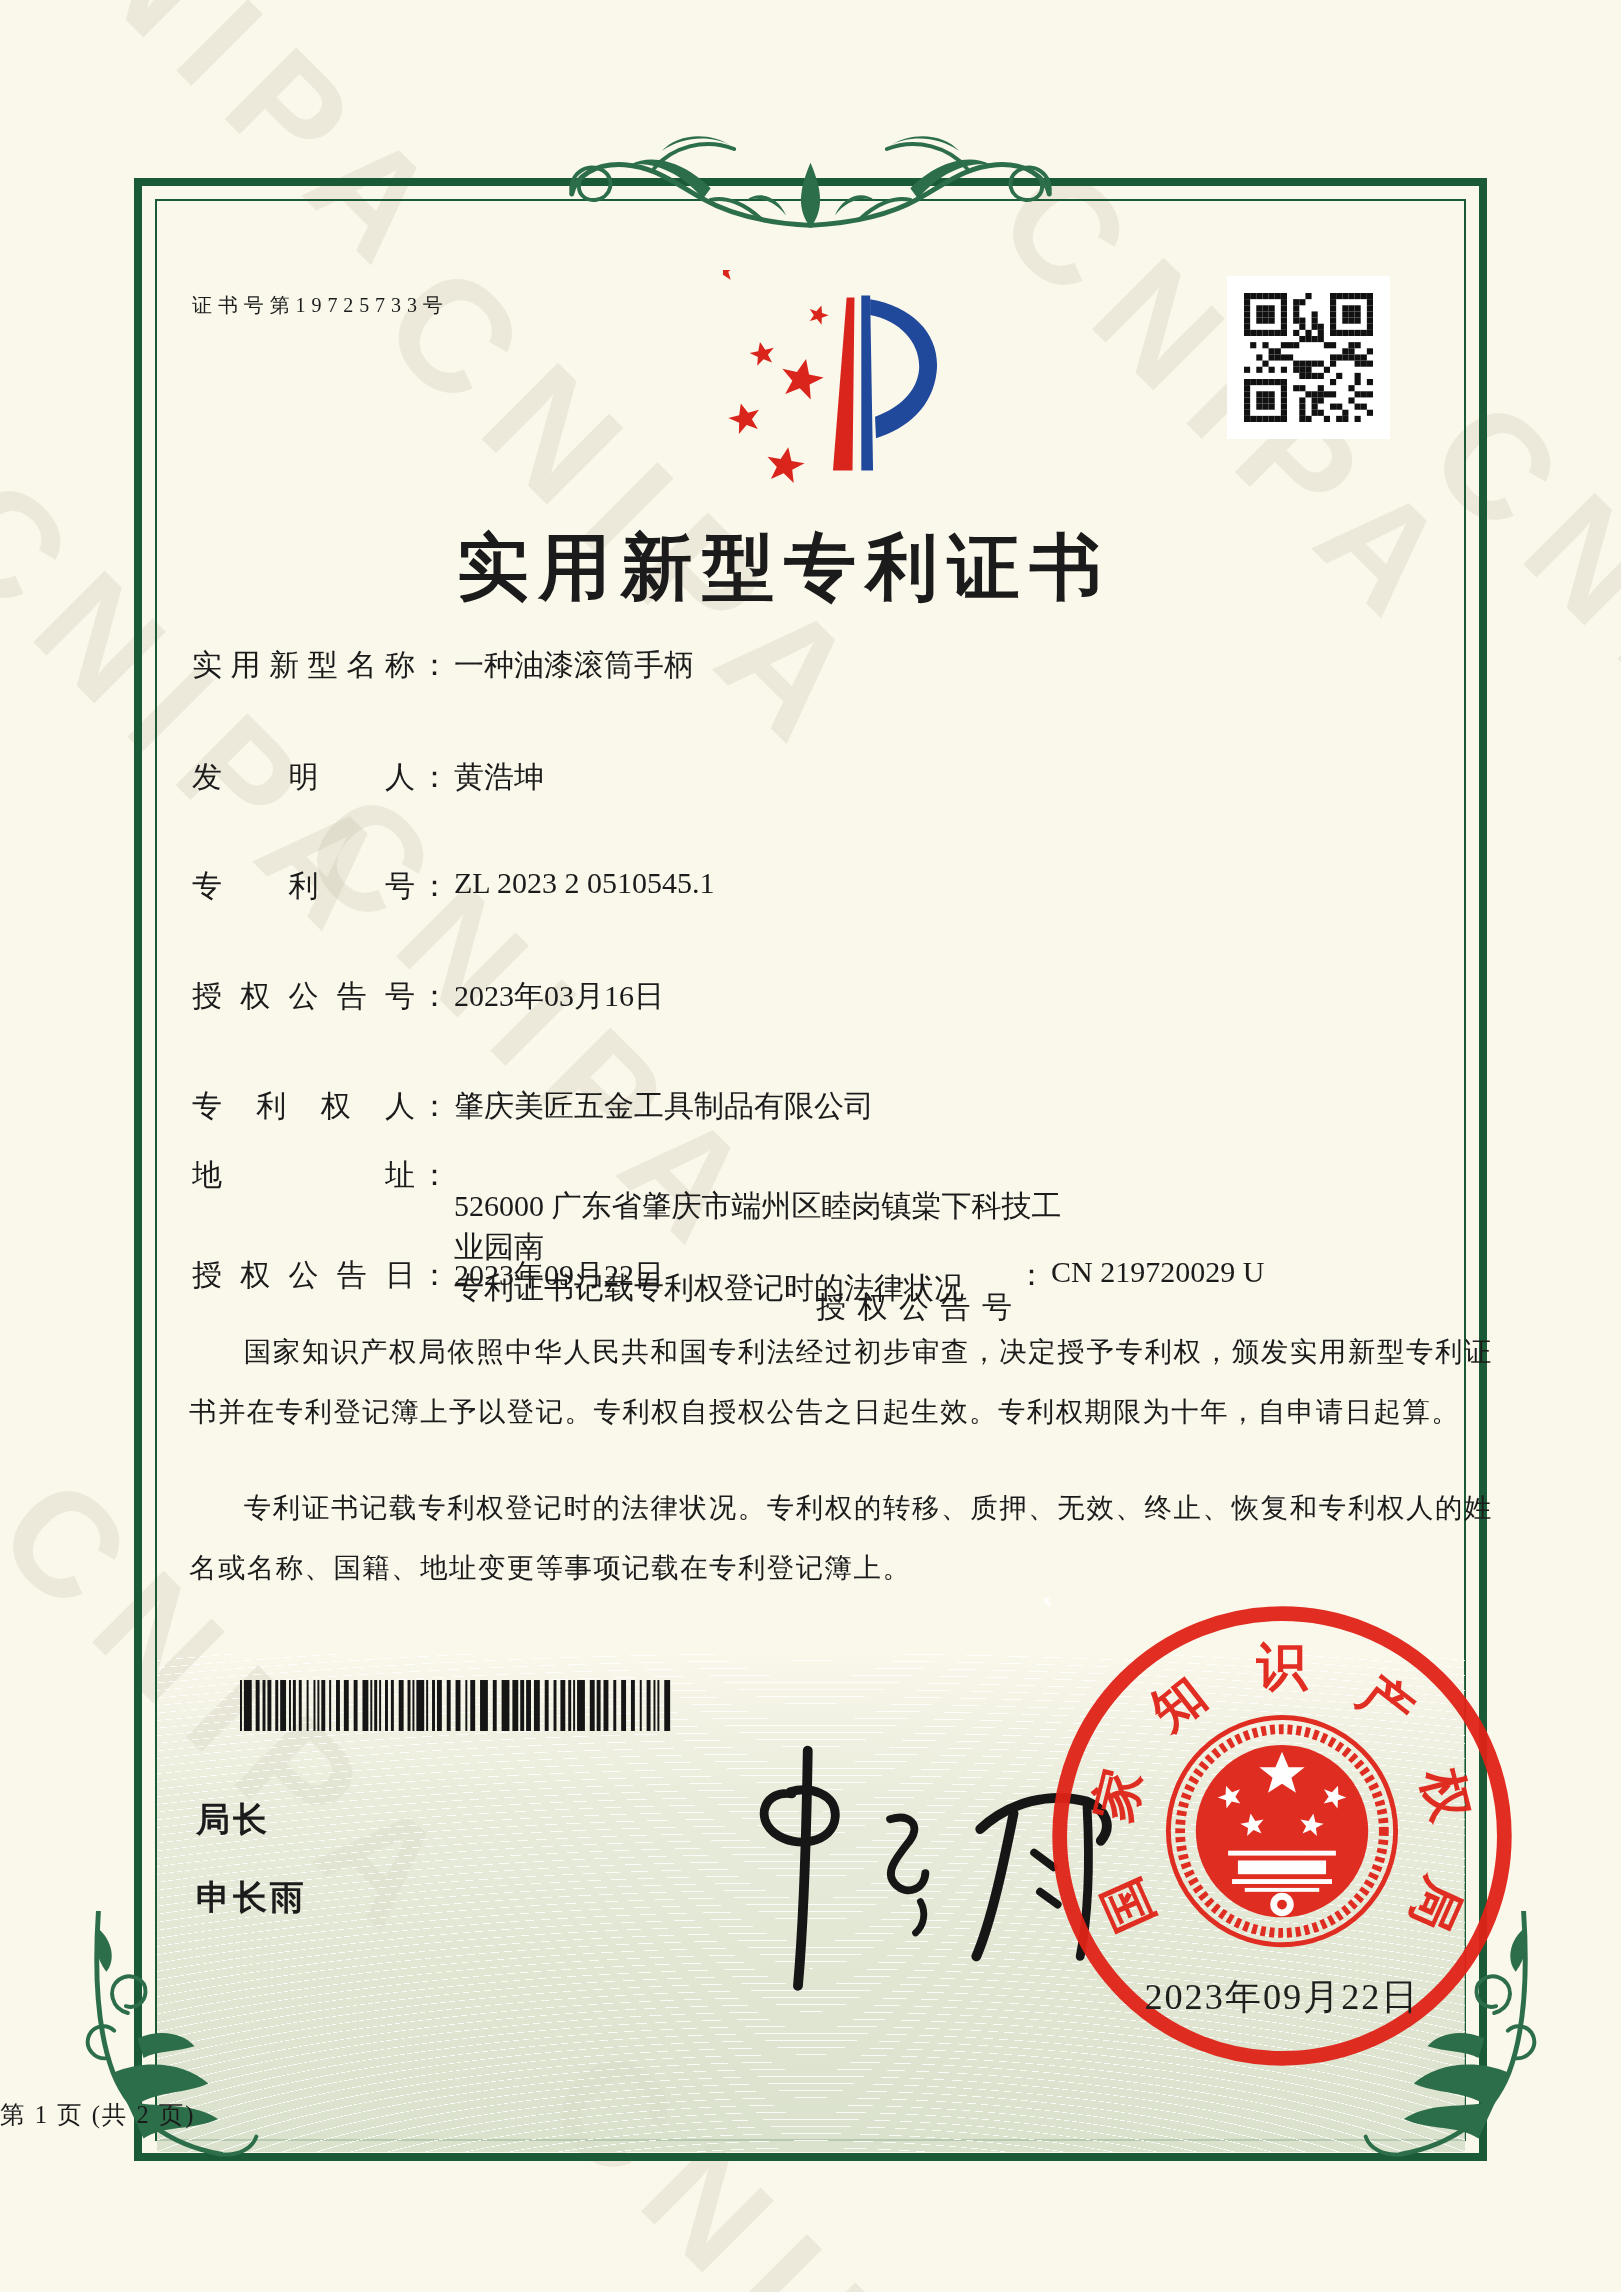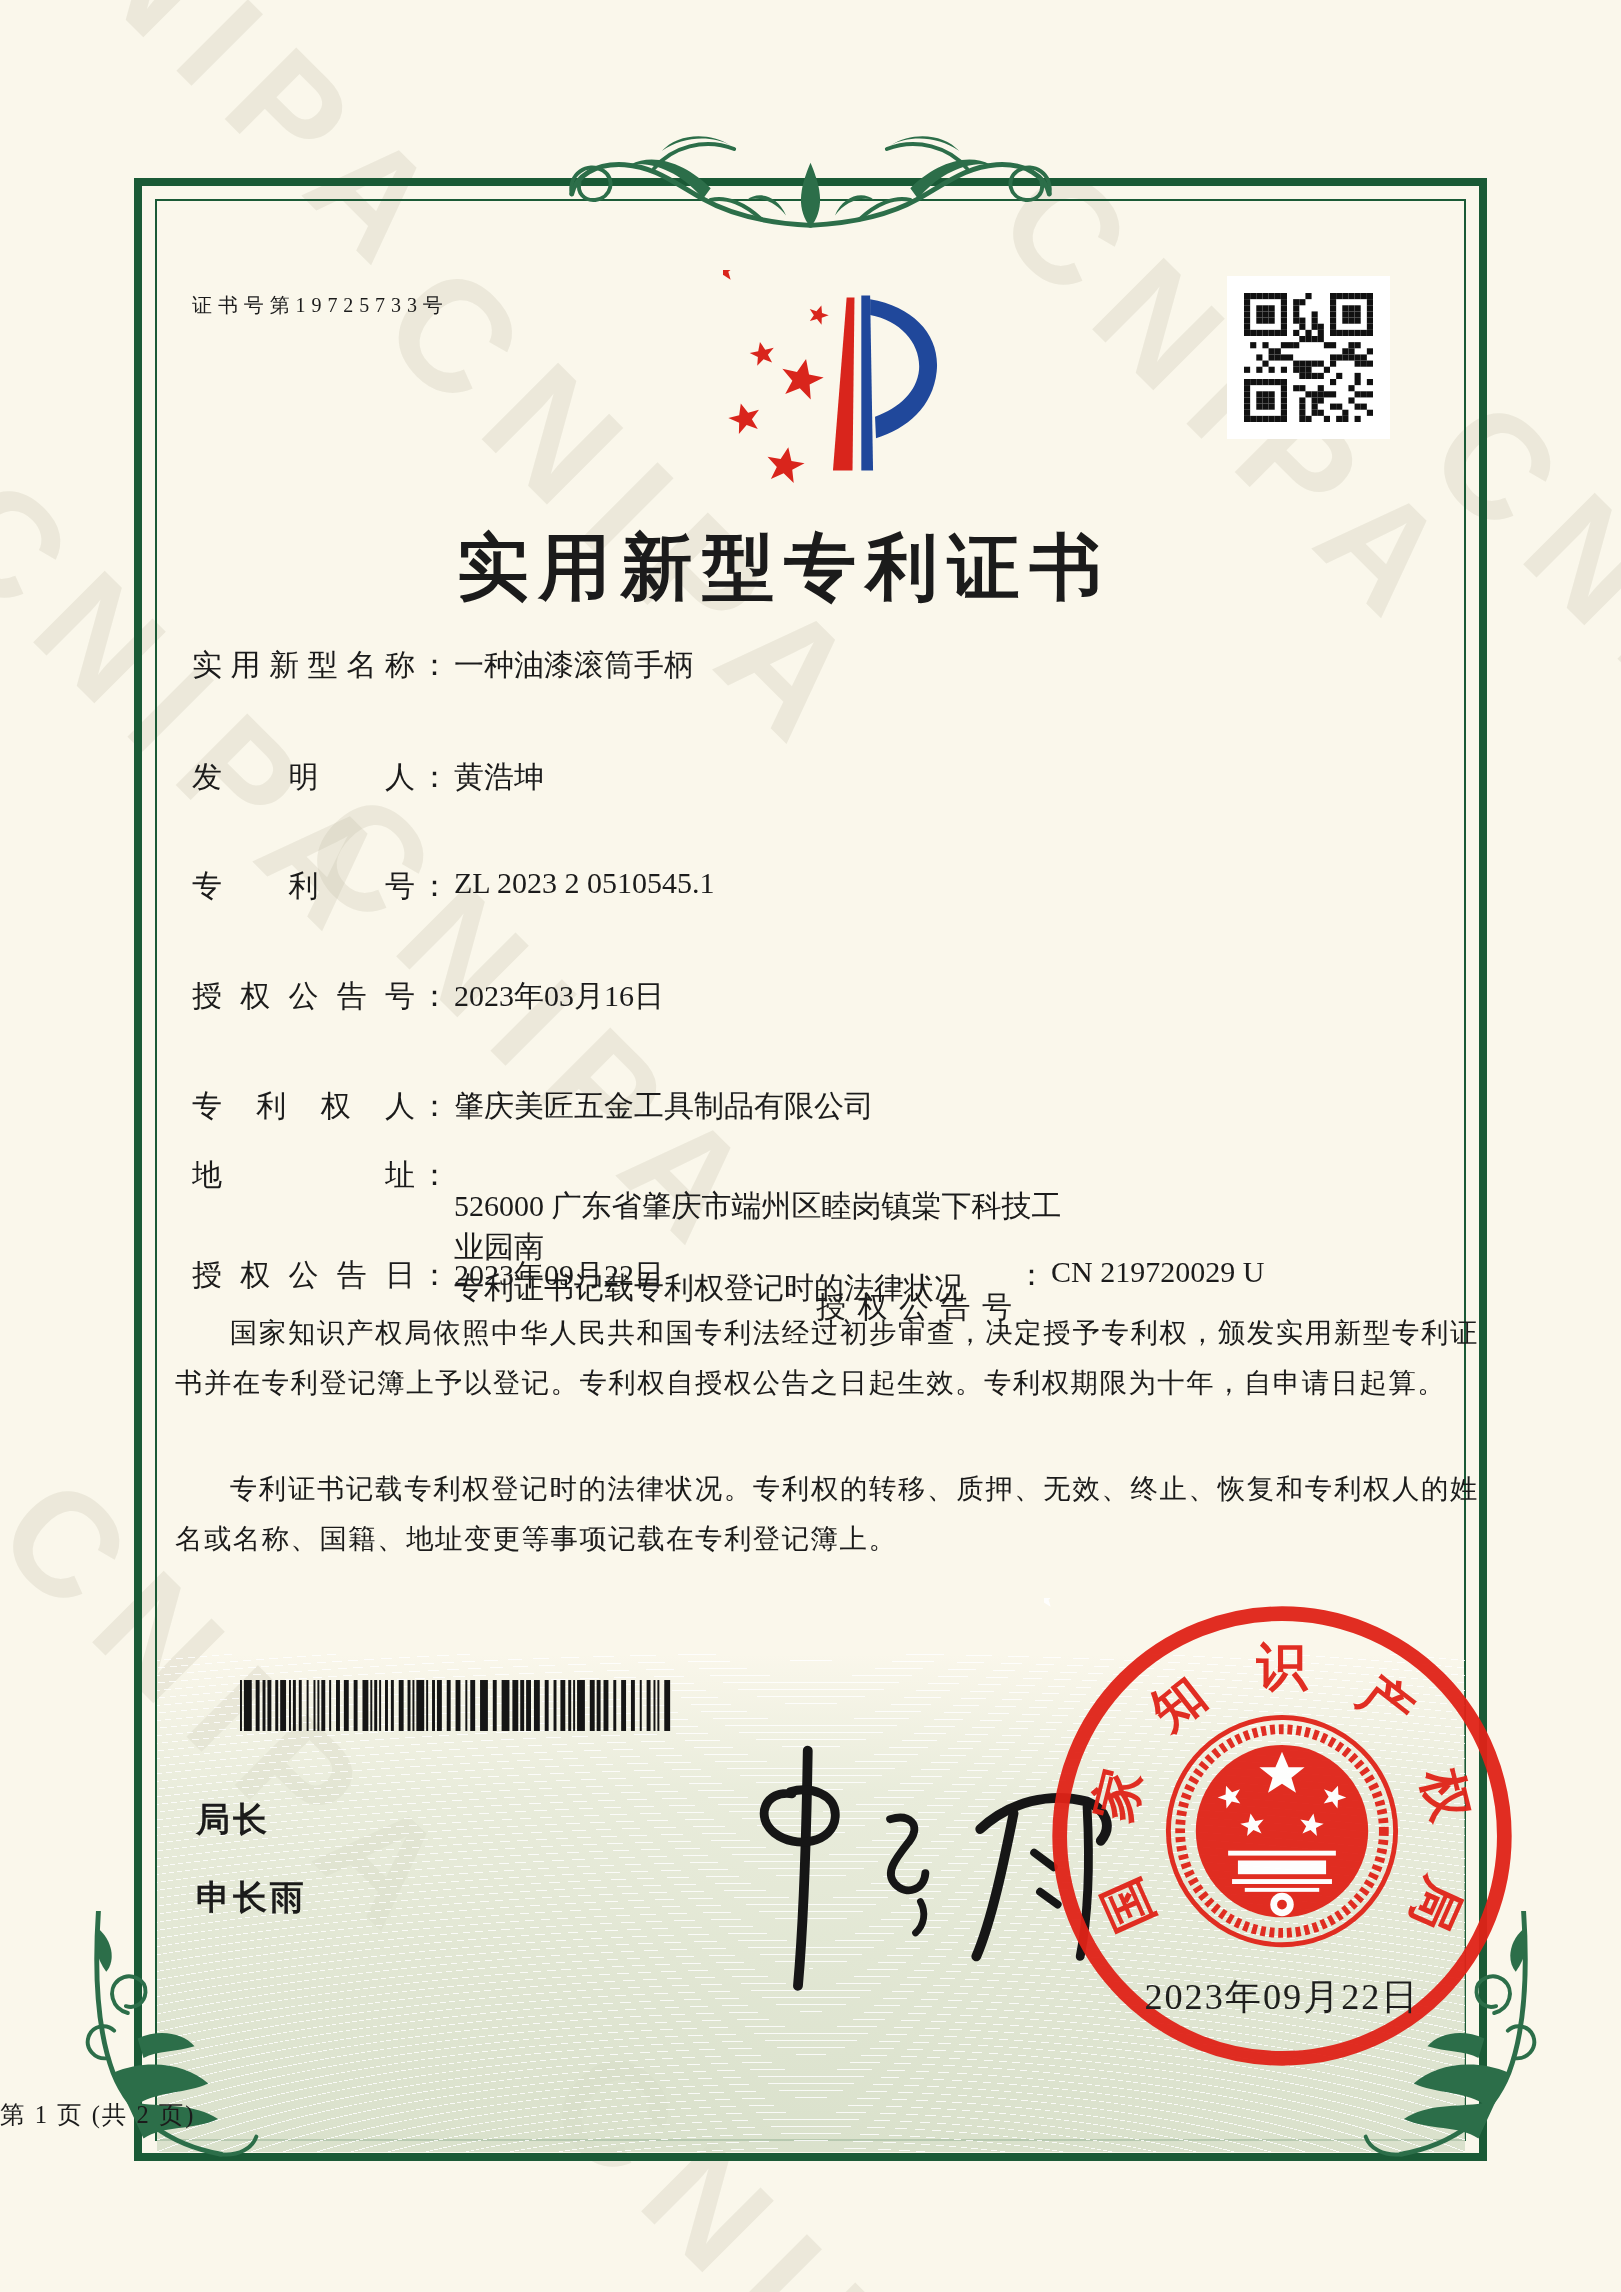--- a/index.html
+++ b/index.html
@@ -55,22 +55,22 @@
   }
   .row{position:absolute;left:192px;font-size:30px;white-space:nowrap;}
   .lbl{display:inline-block;width:223px;text-align:justify;text-align-last:justify;vertical-align:top;}
   .col{display:inline-block;width:39px;text-align:center;vertical-align:top;}
   .val{display:inline-block;vertical-align:top;}
   .addr-lines{display:inline-block;white-space:normal;width:627px;vertical-align:top;margin-top:31px;}
   .pair2{position:absolute;left:624px;top:0;}
   .pair2 .lbl{width:196px;margin-top:32px;}
   .para{
     position:absolute;left:173px;width:1304px;
-    font-size:27.4px;line-height:50px;letter-spacing:1.5px;
-    text-align:justify;text-indent:2em;margin:2px;
+    font-size:27.4px;line-height:60px;letter-spacing:1.5px;
+    text-align:justify;text-indent:2em;margin:16px;
   }
   .barcode{position:absolute;left:240px;top:1680px;}
   .sig-title,.sig-name{
     position:absolute;left:196px;
     font-family:"Liberation Sans","DejaVu Sans",sans-serif;
     font-weight:700;font-size:34px;letter-spacing:2.9px;
   }
   .sig-title{top:1797px;}
   .sig-name{top:1875px;}
   .signature{position:absolute;left:698px;top:1733px;}

